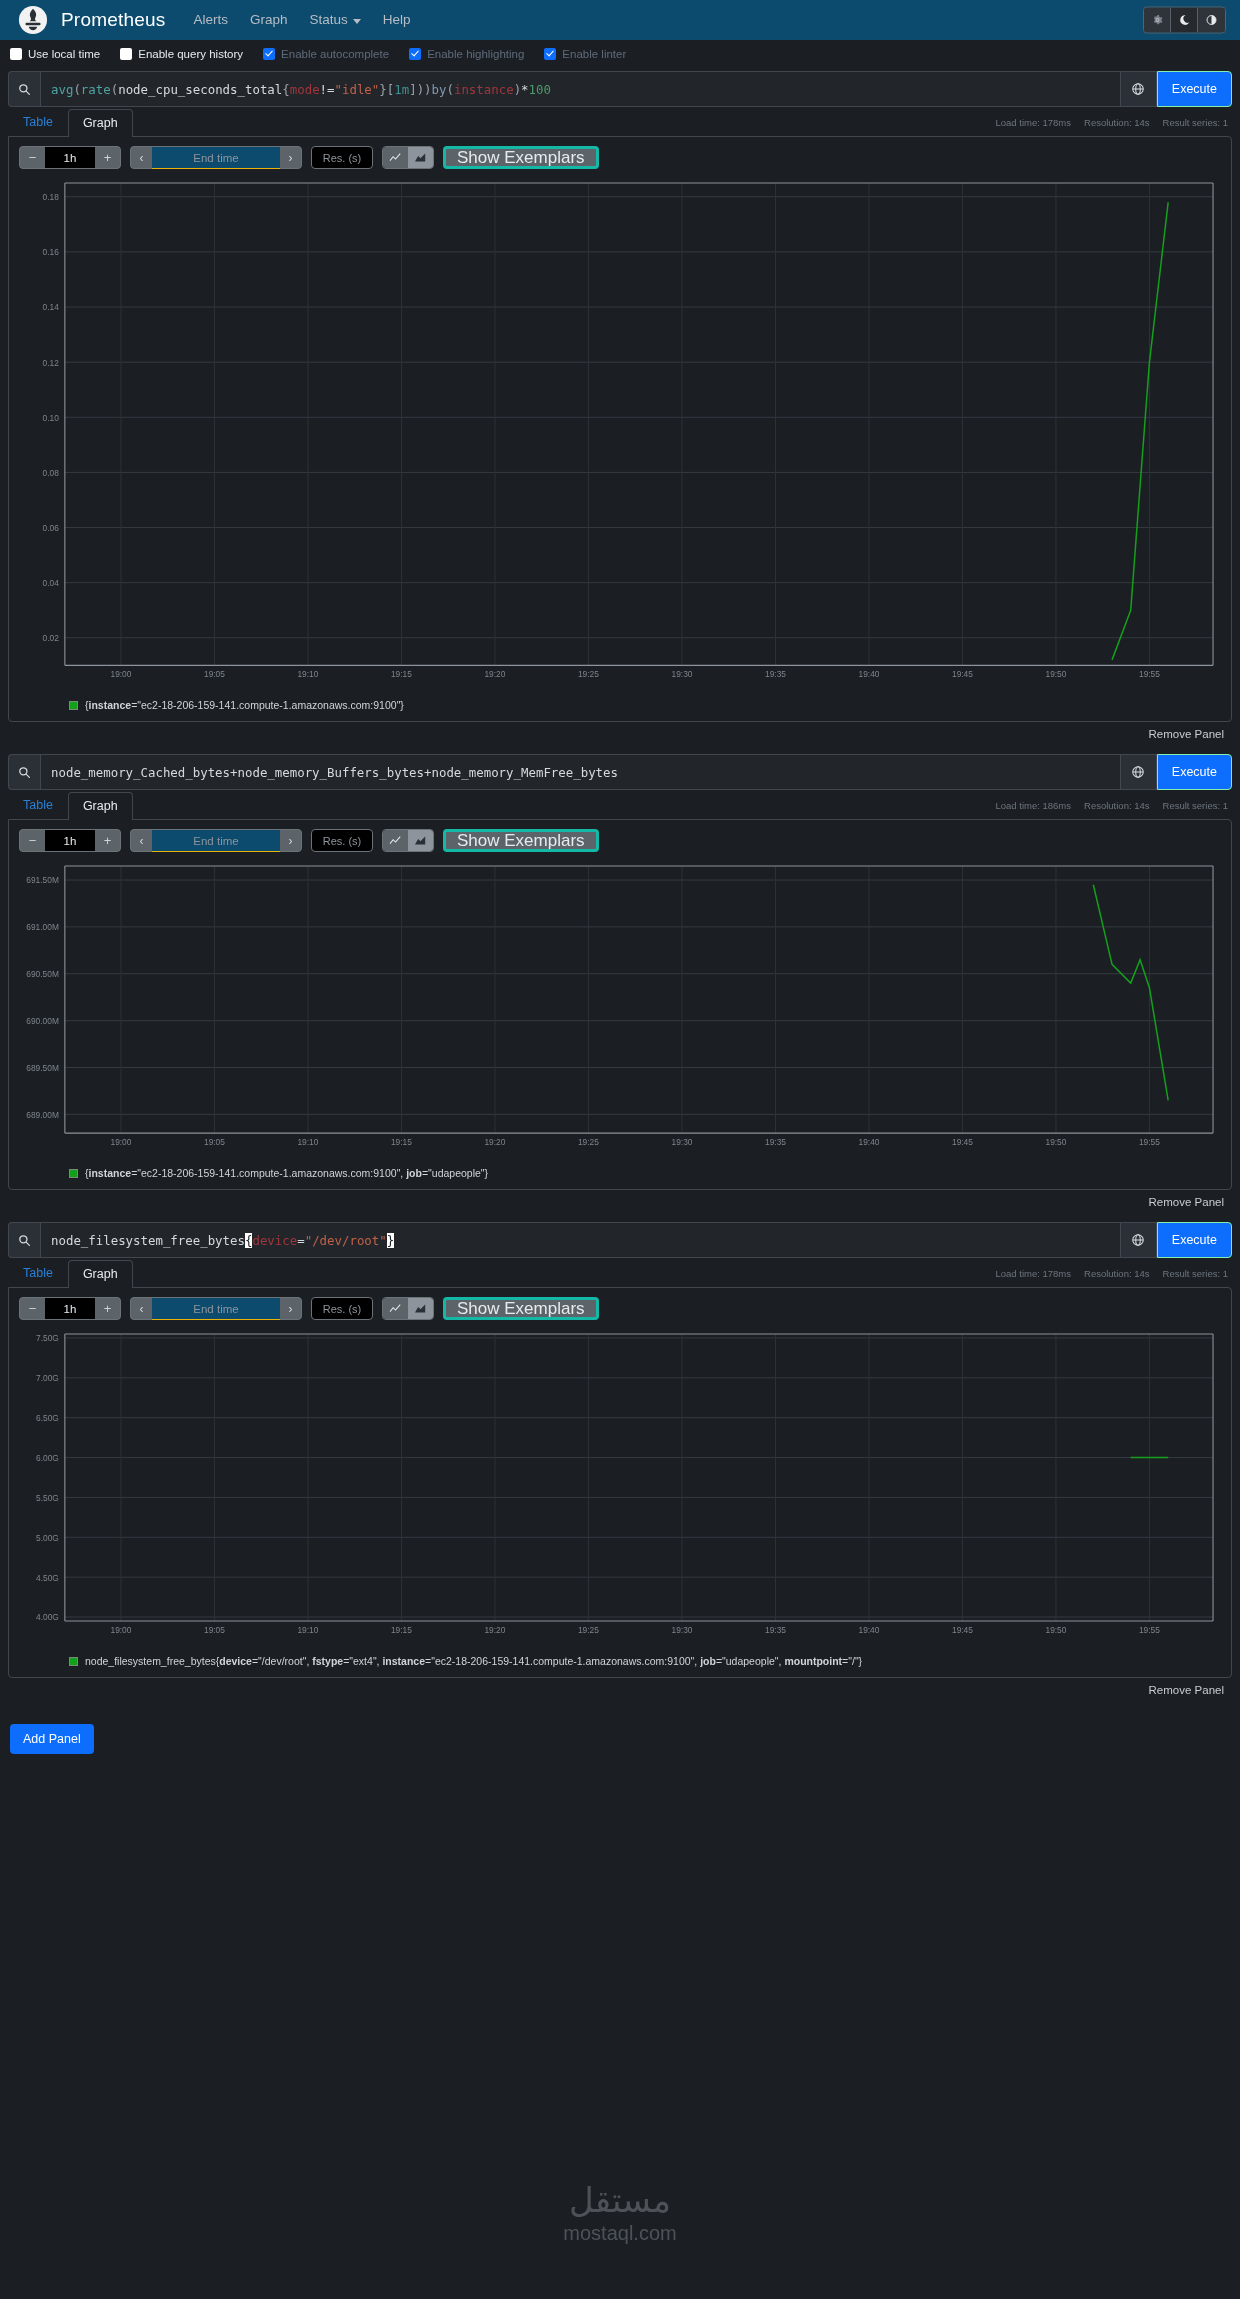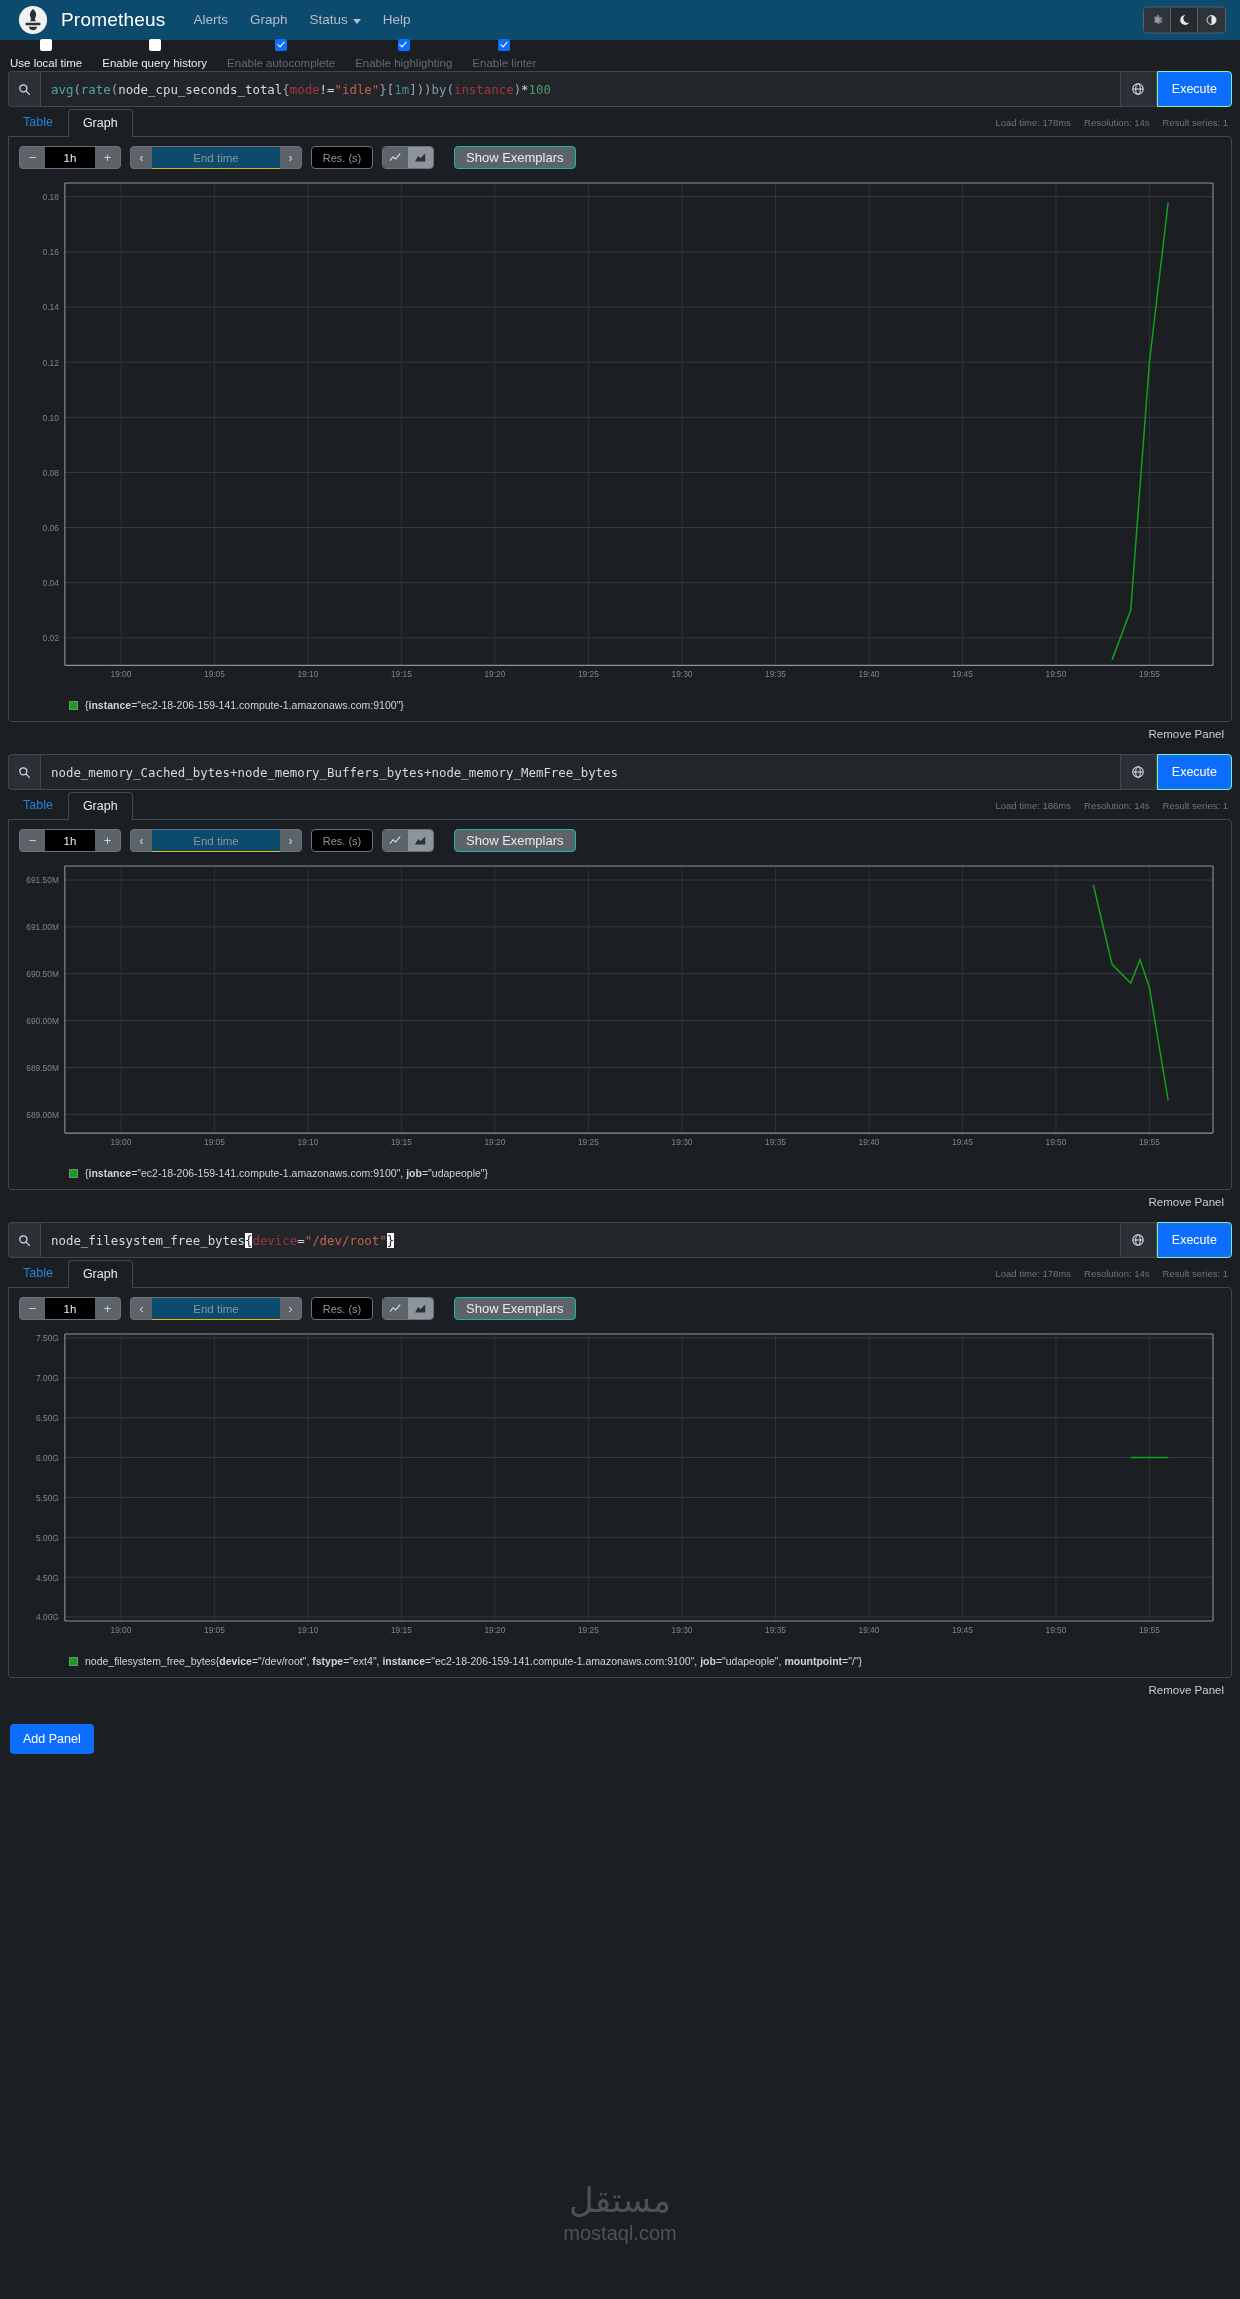--- a/index.html
+++ b/index.html
@@ -46,21 +46,21 @@
   .theme-btn.active { background: #262a2f; }
 
   
   .options-bar {
     height: 27px;
     display: flex; align-items: center; gap: 20px;
     padding: 0 10px;
     background: #1b1f24;
     font-size: 11.5px;
   }
-  .opt { display: flex; align-items: center; gap: 6px; cursor: pointer; flex-direction: column; }
+  .opt { display: flex; align-items: center; gap: 6px; cursor: pointer; }
   .cb {
     width: 12px; height: 12px; border-radius: 2px; background: #ffffff;
     display: inline-block; position: relative; flex: none;
   }
   .cb.checked { background: #0d6efd; }
   .cb.checked::after {
     content: ""; position: absolute; left: 3.5px; top: 1px; width: 3px; height: 6px;
     border: solid #fff; border-width: 0 1.6px 1.6px 0; transform: rotate(42deg);
   }
   .opt-label { color: #e8ebee; }
@@ -148,22 +148,22 @@
   }
   .res-input {
     width: 62px; height: 23px; background: #000; color: #8d949b; font-size: 11px;
     display: flex; align-items: center; justify-content: center; border: 1px solid #6b7378;
     border-radius: 4px; cursor: text;
   }
   .chart-type { display: flex; height: 23px; border-radius: 4px; overflow: hidden; border: 1px solid #6b7378; }
   .ct-btn { width: 25px; background: #5c6469; display: flex; align-items: center; justify-content: center; cursor: pointer; }
   .ct-btn.active { background: #8d949b; }
   .exemplars {
-    height: 23px; padding: 0 11px; background: #5c6469; color: #e8ebee; font-size: 13px;
-    display: flex; align-items: center; border: 1px solid #14b8a6; border-radius: 4px; cursor: pointer; margin-left: 11px;
+    height: 23px; padding: 0 11px; background: #5c6469; color: #e8ebee; font-size: 17px;
+    display: flex; align-items: center; border: 3px solid #14b8a6; border-radius: 4px; cursor: pointer;
   }
 
   
   .plot-wrap { position: relative; margin-top: 8px; }
   .plot-svg { display: block; width: 100%; }
   .legend { display: flex; align-items: center; gap: 7px; padding: 8px 0 4px 50px; }
   .legend-swatch { width: 9px; height: 9px; background: #14a01a; border: 1px solid #7a8a7a; flex: none; }
   .legend-text {
     font-size: 10.5px; color: #d0d5da;
     font-family: "Liberation Sans", sans-serif; white-space: nowrap;

